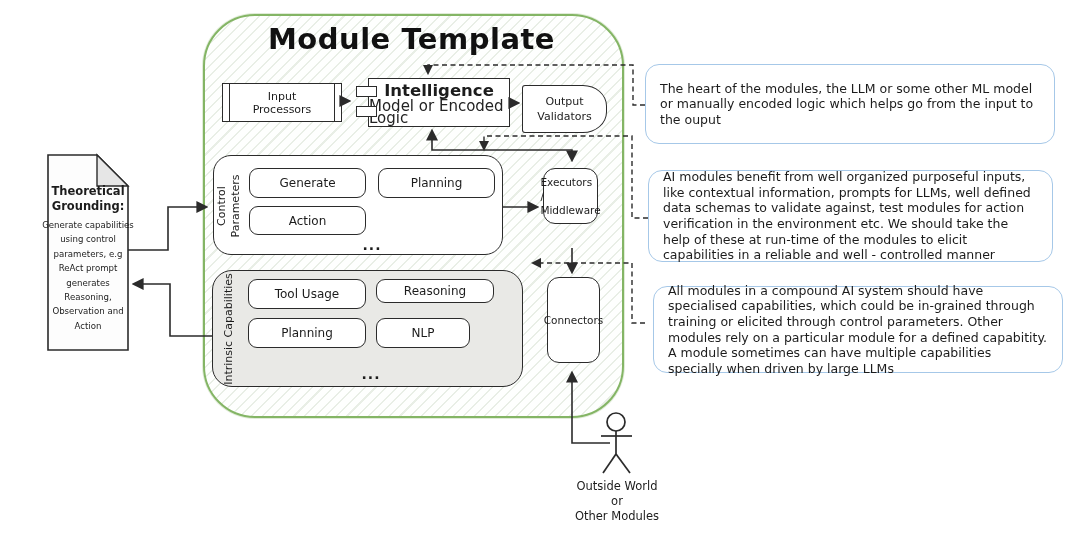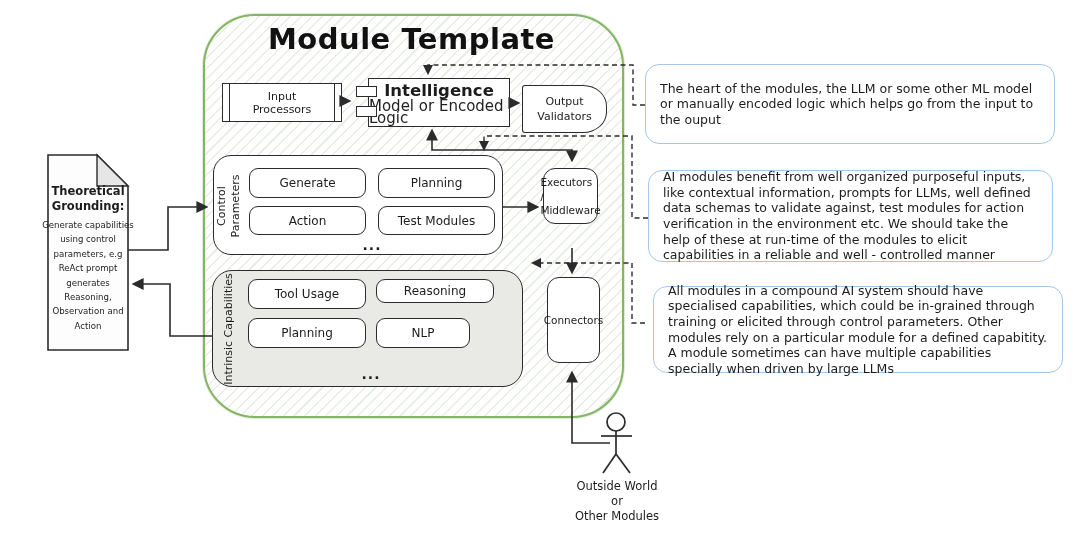--- a/index.html
+++ b/index.html
@@ -106,23 +106,20 @@
     <div class="abs vlabel preline" style="left:-28px;top:34px;width:90px;height:32px;">Control
 Parameters</div>
     <div class="abs box rounded-sm pill" style="left:35px;top:12px;width:117px;height:30px;">
       <span>Generate</span>
     </div>
     <div class="abs box rounded-sm pill" style="left:164px;top:12px;width:117px;height:30px;">
       <span>Planning</span>
     </div>
     <div class="abs box rounded-sm pill" style="left:35px;top:50px;width:117px;height:29px;">
       <span>Action</span>
-    </div>
-    <div class="abs box rounded-sm pill" style="left:164px;top:50px;width:117px;height:29px;">
-      <span>Test Modules</span>
     </div>
     <div class="dots">...</div>
   </div>
 
   <div class="abs section intr-box">
     <div class="abs vlabel" style="left:-43px;top:50px;width:120px;height:16px;">Intrinsic Capabilities</div>
     <div class="abs box rounded-sm pill" style="left:35px;top:8px;width:118px;height:30px;">
       <span>Tool Usage</span>
     </div>
     <div class="abs box rounded-sm pill" style="left:163px;top:8px;width:118px;height:24px;">

